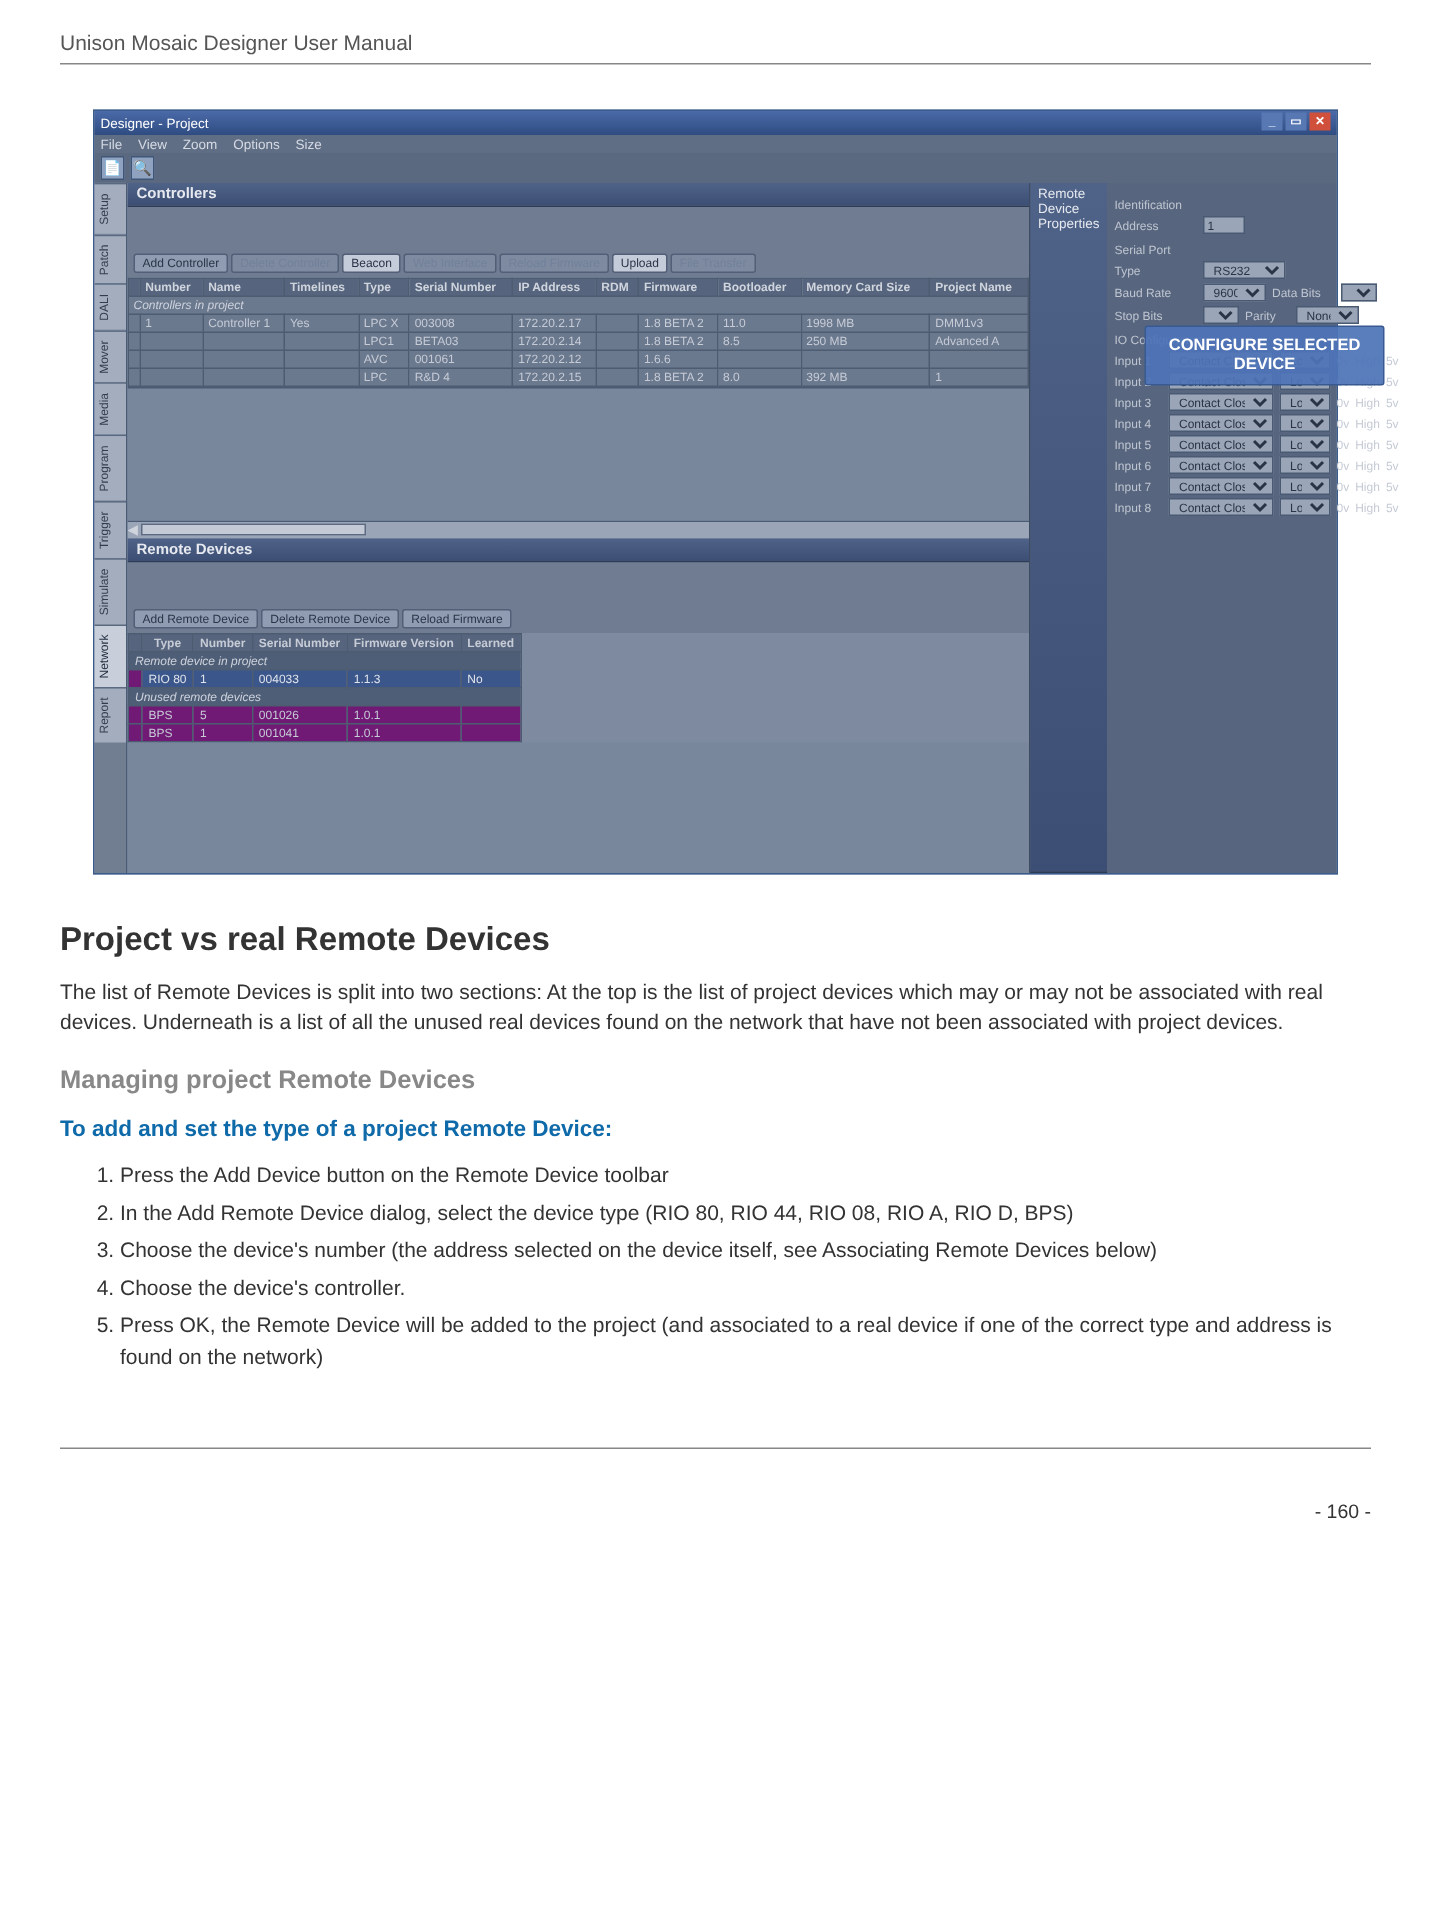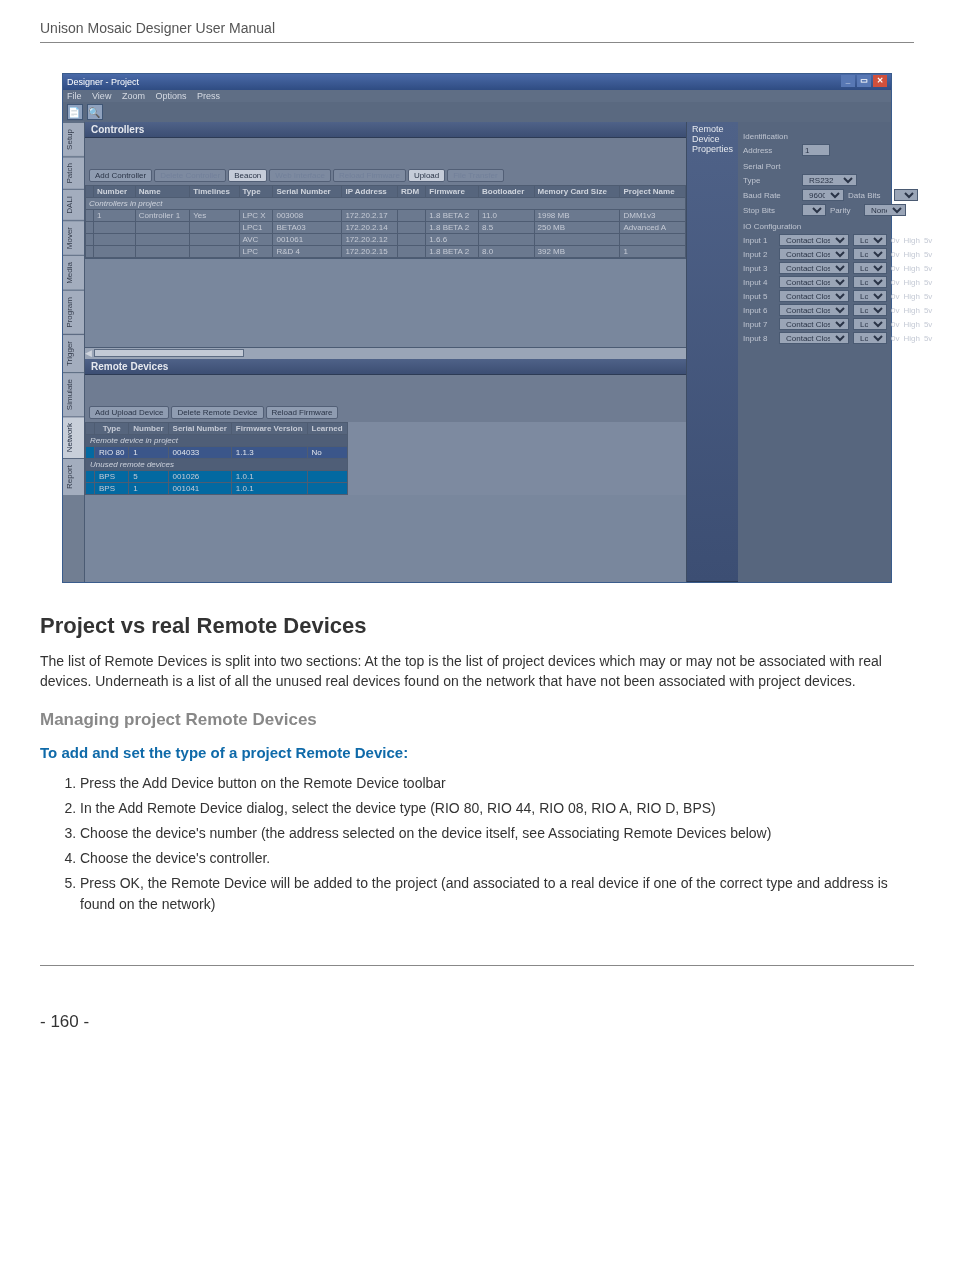--- a/index.html
+++ b/index.html
@@ -197,35 +197,35 @@
   }
   .io-list .frow { margin-bottom: 2px; }
   .io-list label { width: 32px; }
   .io-list select { width: 70px; }
   .io-list .ac { width: 34px; }
   .rd-table-wrap { padding: 0; }
   table.rd { border-collapse: collapse; font-size: 8px; color: #c6cbd6; }
   table.rd th, table.rd td {
     border: 1px solid #4e5c72;
     padding: 1px 4px;
-    background: #0369a1;
+    background: #701a75;
     white-space: nowrap;
   }
   table.rd th { background: #56657d; }
   table.rd .sect td { background: #4f5e77; font-style: italic; color: #cdd2dc; }
   table.rd td.hl { background: #3b568a; color: #e0e4ec; }
 
   
   h2.doc-h2 { font-size: 22px; font-weight: bold; color: #333; margin: 18px 0 12px 0; }
   p.doc-p { font-size: 14px; line-height: 1.45; margin-bottom: 10px; color: #333; }
   h3.doc-h3 { font-size: 17px; font-weight: bold; color: #888; margin: 18px 0 12px 0; }
   h4.doc-h4 { font-size: 15px; font-weight: bold; color: #0f6aa9; margin: 14px 0 12px 0; }
   ol.doc-ol { margin-left: 40px; font-size: 14px; line-height: 1.5; }
   ol.doc-ol li { margin-bottom: 4px; }
-  .footer { text-align: left; font-size: 17px; margin-top: 46px; border-top: 0; }
+  .footer { text-align: right; font-size: 13px; margin-top: 34px; border-top: 0; }
   hr.doc-hr { border: none; border-top: 1px solid #888; margin-top: 50px; margin-bottom: 6px; }
 </style>
 </head>
 <body>
 
 <div class="doc-header">Unison Mosaic Designer User Manual</div>
 
 <div class="app-window">
 
   <div class="titlebar">
@@ -235,21 +235,21 @@
       <span class="wb max">▭</span>
       <span class="wb close">✕</span>
     </span>
   </div>
 
   <div class="menubar">
     <span>File</span>
     <span>View</span>
     <span>Zoom</span>
     <span>Options</span>
-    <span>Press</span>
+    <span>Size</span>
   </div>
 
   <div class="toolbar-strip">
     <span class="ticon">📄</span>
     <span class="ticon">🔍</span>
   </div>
 
   <div class="main-row">
     <div class="side-tabs">
       <div class="side-tab">Setup</div>
@@ -356,21 +356,21 @@
           </table>
       </div>
       <div class="empty-area"></div>
       <div class="scroll-h">
           <span>◀</span>
           <span class="thumb"></span>
         </div>
 
       <div class="panel-header">Remote Devices</div>
       <div class="btn-row">
-        <span class="btn">Add Upload Device</span>
+        <span class="btn">Add Remote Device</span>
         <span class="btn">Delete Remote Device</span>
         <span class="btn">Reload Firmware</span>
       </div>
       <div class="rd-table-wrap">
         <table class="rd" id="rd-table">
             <tbody>
               <tr>
                 <th></th>
                 <th>Type</th>
                 <th>Number</th>
@@ -500,20 +500,24 @@
             <div class="frow">
               <label>Input 8</label>
               <select><option>Contact Closure</option></select>
               <select class="ac"><option>Low</option></select>
               <span>0v</span>
               <span style="margin-left:auto;">High</span>
               <span>5v</span>
             </div>
           </div>
 
+        <div class="overlay" style="top:95px; left:25px; width:160px;">
+          <div>CONFIGURE SELECTED</div>
+          <div>DEVICE</div>
+        </div>
       </div>
     </div>
   </div>
 </div>
 
 <h2 class="doc-h2">Project vs real Remote Devices</h2>
 <p class="doc-p">The list of Remote Devices is split into two sections: At the top is the list of project devices which may or may not be associated with real devices. Underneath is a list of all the unused real devices found on the network that have not been associated with project devices.</p>
 <h3 class="doc-h3">Managing project Remote Devices</h3>
 <h4 class="doc-h4">To add and set the type of a project Remote Device:</h4>
 <ol class="doc-ol" id="steps">

